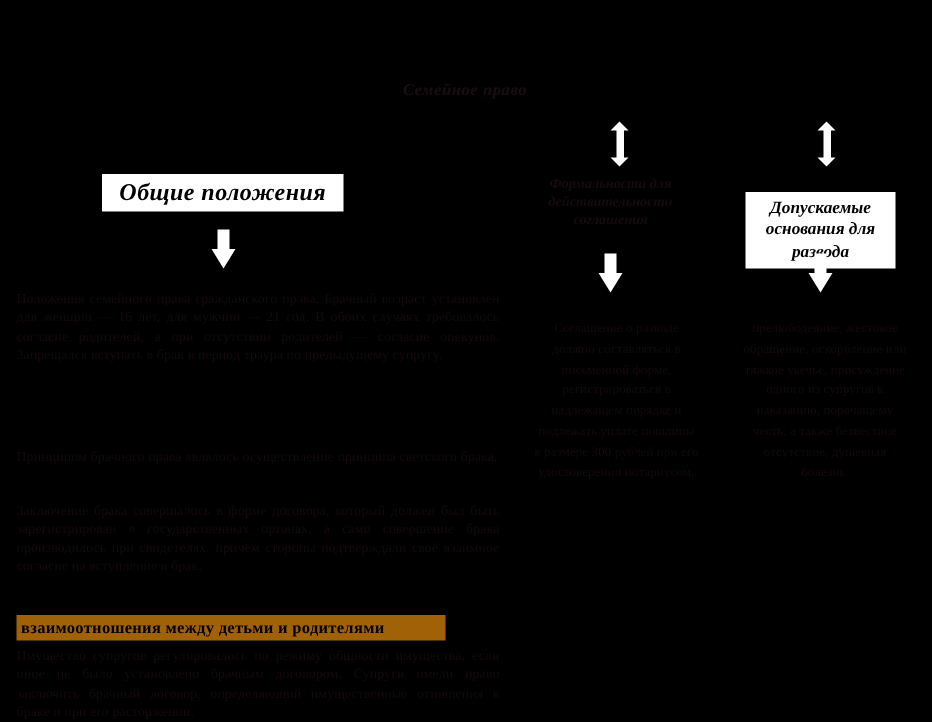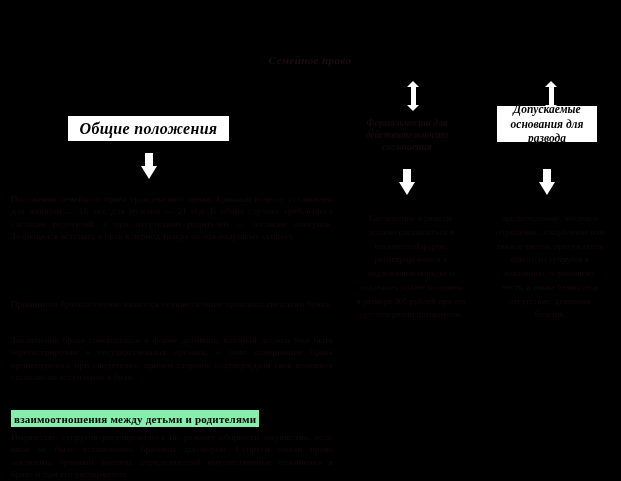--- a/index.html
+++ b/index.html
@@ -46,26 +46,26 @@
     align-items:center;
     justify-content:center;
     line-height:1.25;
     box-sizing:border-box;
   }
   #box-general{left:68px;top:80px;width:161px;height:25px;font-size:16px;letter-spacing:.3px;}
   #box-middle{
     left:352px;top:78px;width:110px;height:44px;
     background:#000000;color:#150a0f;font-weight:bold;font-style:italic;font-size:9.5px;
   }
-  #box-grounds{left:497px;top:70px;width:100px;height:36px;font-size:11.5px;}
+  #box-grounds{left:497px;top:92px;width:100px;height:51px;font-size:11.5px;}
 
   
   #highlight-relations{
-    position:absolute;left:11px;top:374px;width:248px;height:17px;
-    background:#86efac;color:#000000;
+    position:absolute;left:11px;top:374px;width:286px;height:17px;
+    background:#a16207;color:#000000;
     font-weight:bold;font-size:11px;
     font-family:"Liberation Serif", serif;
     display:flex;align-items:center;
     padding-left:3px;box-sizing:border-box;
     letter-spacing:.2px;
   }
 
   
   .arrow-down{
     position:absolute;

